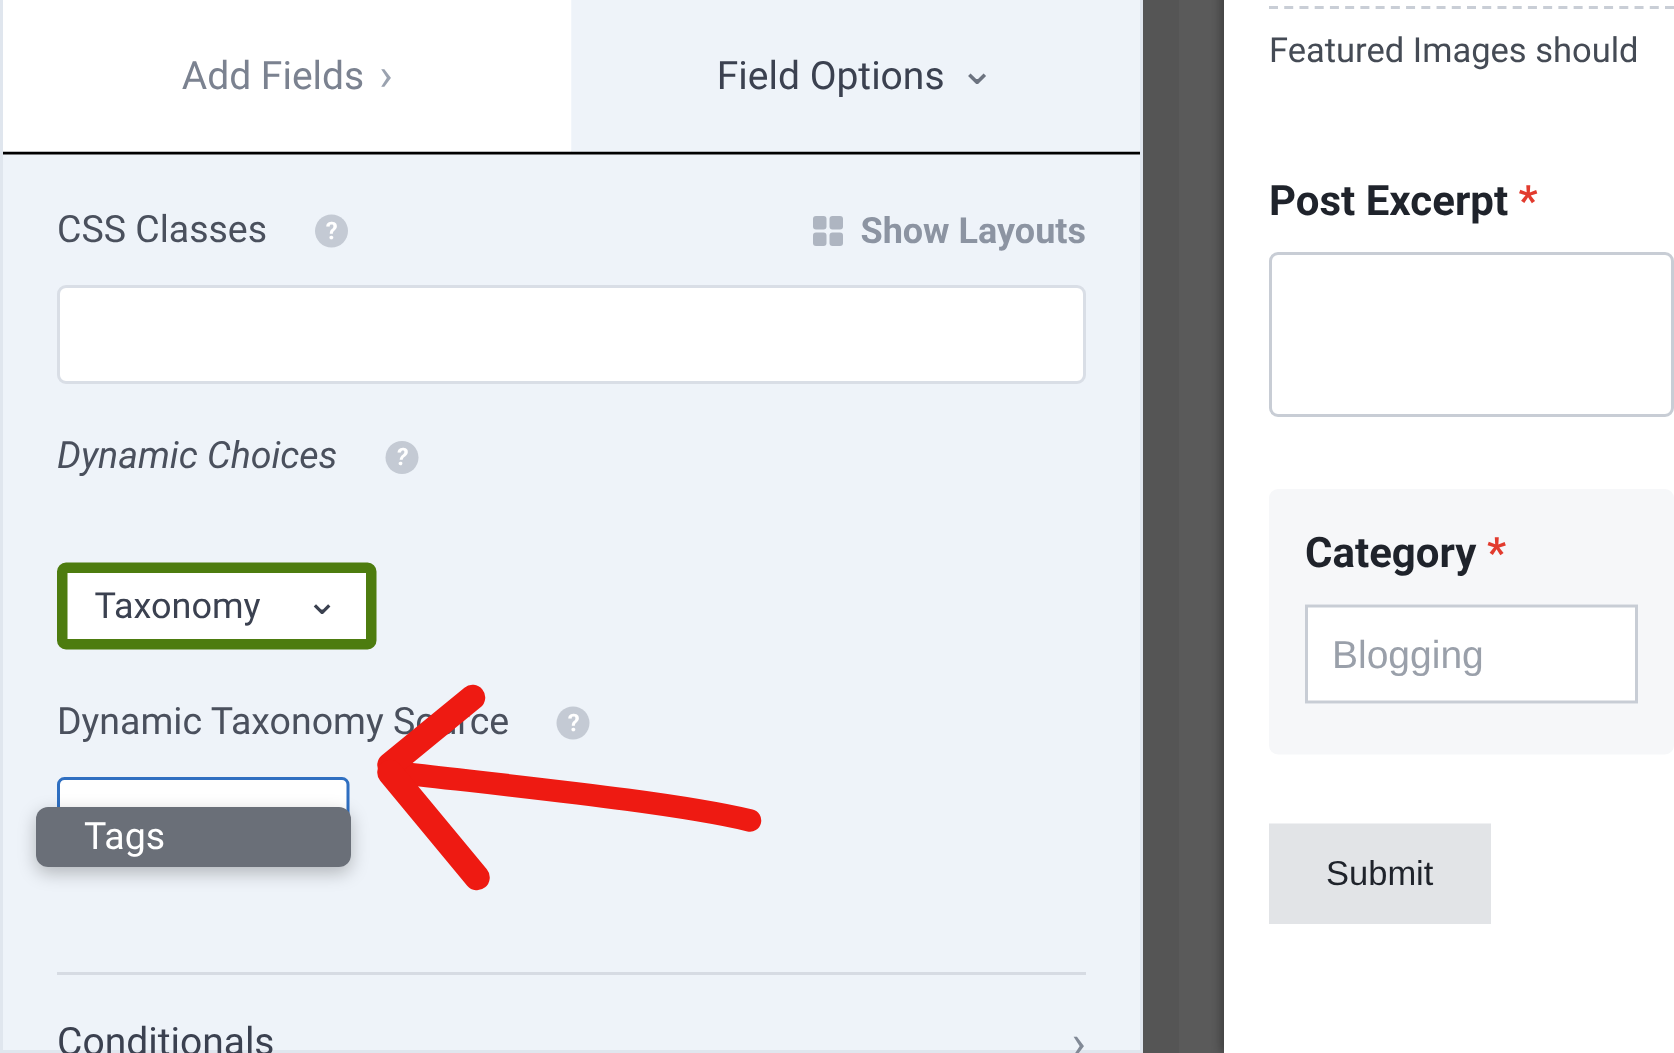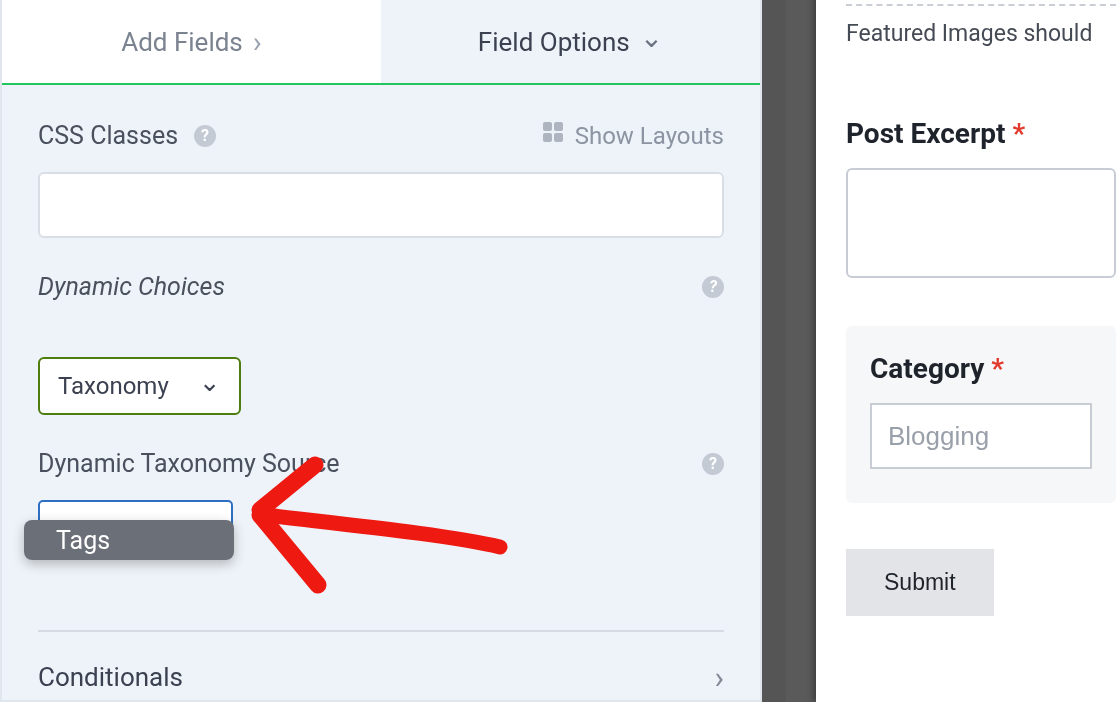--- a/index.html
+++ b/index.html
@@ -13,22 +13,22 @@
     }
     .left-panel {
       width: 762px;
       height: 100%;
       background: #eef3f9;
       border: 2px solid #e0e6ee;
       border-top: none;
     }
     .tabs {
       display: flex;
-      height: 85px;
-      border-bottom: 2px solid #22c55e;
+      height: 103px;
+      border-bottom: 2px solid #000000;
     }
     .tab {
       flex: 1;
       display: flex;
       align-items: center;
       justify-content: center;
       font-size: 26px;
       color: #7b8290;
       cursor: pointer;
       gap: 10px;
@@ -42,41 +42,41 @@
       display: flex;
       justify-content: space-between;
       align-items: center;
       margin-bottom: 22px;
     }
     .field-label {
       font-size: 25px;
       color: #4a505d;
       display: flex;
       align-items: center;
-      gap: 16px;
-      justify-content: space-between;
+      gap: 32px;
     }
     .help-icon {
       width: 22px; height: 22px;
       border-radius: 50%;
       background: #c4cad4;
       color: #fff;
       font-size: 16px;
       font-weight: bold;
       display: inline-flex;
       align-items: center;
       justify-content: center;
     }
     .show-layouts {
       color: #8c94a2;
       font-size: 24px;
       display: flex;
-      align-items: flex-start;
+      align-items: center;
       gap: 12px;
       cursor: pointer;
+      font-weight: bold;
     }
     .grid-icon {
       display: inline-grid;
       grid-template-columns: 1fr 1fr;
       grid-template-rows: 1fr 1fr;
       gap: 2px;
       width: 20px; height: 20px;
     }
     .grid-icon span { background: #aeb5c1; border-radius: 2px; }
     .text-input {
@@ -86,21 +86,21 @@
       border-radius: 6px;
       background: #fff;
       margin-bottom: 34px;
       font-size: 22px;
       padding: 0 14px;
     }
     .select-box {
       display: inline-flex;
       align-items: center;
       height: 58px;
-      border: 2px solid #4d7c0f;
+      border: 7px solid #4d7c0f;
       border-radius: 6px;
       background: #fff;
       font-size: 24px;
       color: #3b4150;
       padding: 0 18px;
       gap: 30px;
       margin-top: 22px;
       margin-bottom: 34px;
       cursor: pointer;
     }

